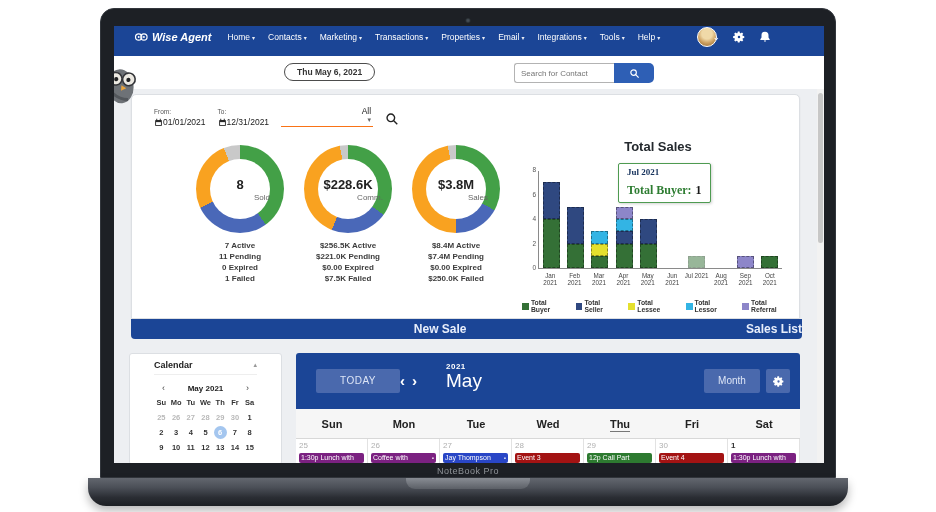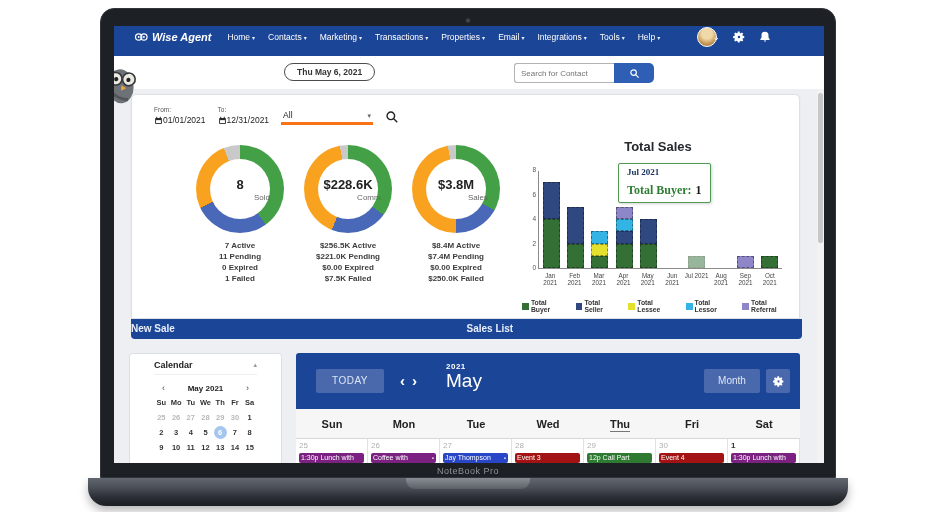--- a/index.html
+++ b/index.html
@@ -54,21 +54,21 @@
 
   .card { position:absolute; left:17px; top:5px; width:669px; height:225px; background:#fff;
           border:1px solid #dcdfe3; border-radius:5px 5px 0 0; box-shadow:0 1px 2px rgba(0,0,0,.07); }
   .card-head { position:absolute; top:9px; left:22px; right:16px; display:flex; justify-content:space-between; align-items:flex-start; }
   .card-title { display:flex; align-items:center; gap:6px; font-size:15px; font-weight:bold; color:#24292e; }
   .filters { display:flex; align-items:flex-end; gap:12px; padding-top:2px; }
   .date-field { display:flex; flex-direction:column; gap:2px; cursor:pointer; }
   .date-field .lbl { font-size:6.5px; color:#555; }
   .date-field .val { display:flex; align-items:center; gap:0; font-size:8.5px; color:#222; }
   .select { width:92px; display:flex; justify-content:space-between; align-items:flex-end;
-            border-bottom:3px solid #f97316; font-size:8.5px; color:#222; padding:0 2px 2px 2px; cursor:pointer; }
+            border-bottom:1px solid #f97316; font-size:8.5px; color:#222; padding:0 2px 2px 2px; cursor:pointer;flex-direction:column; }
   .select .caret { font-size:7px; color:#666; }
   .mag-dark { width:14px; height:14px; cursor:pointer; margin-bottom:1px; }
 
   
   .donuts { position:absolute; left:58px; top:50px; display:flex; gap:8px; }
   .donut-block { width:100px; text-align:center; }
   .donut { width:88px; height:88px; border-radius:50%; margin:0 auto; position:relative; }
   .hole { position:absolute; inset:14px; background:#fff; border-radius:50%;
           display:flex; flex-direction:column; align-items:center; justify-content:center; }
   .hole .v { font-size:13px; font-weight:bold; color:#222; }
@@ -92,21 +92,21 @@
   .tooltip { position:absolute; left:96px; top:24px; background:#fff; border:1px solid #4e9b51;
              border-radius:2px; padding:3px 8px 4px 8px; z-index:3; box-shadow:1px 1px 3px rgba(0,0,0,.18);
              font-family:"Liberation Serif", serif; }
   .tooltip .tt-title { font-size:9px; font-weight:bold; color:#16325c; }
   .tooltip .tt-line { font-size:12px; font-weight:bold; color:#2e7d32; margin-top:6px; }
   .tooltip .tt-line .tt-val { margin-left:4px; color:#1a1a1a; }
 
   
   .actions { position:absolute; left:17px; top:230px; width:671px; height:20px; background:#1b4596;
              border-radius:0 0 4px 4px; display:flex; }
-  .action { flex:1; text-align:left; line-height:20px; font-size:10px; font-weight:bold;
+  .action { flex:1; text-align:right; line-height:20px; font-size:12px; font-weight:bold;
             color:#e8eefb; cursor:pointer; }
 
   
   .sidecard { position:absolute; left:15px; top:264px; width:153px; height:112px; background:#fff;
               border:1px solid #dcdfe3; border-radius:3px; padding:6px 24px; }
   .side-head { display:flex; justify-content:space-between; align-items:center;
                border-bottom:1px solid #eee; padding-bottom:4px; }
   .side-title { font-size:9px; font-weight:bold; color:#222; }
   .collapse { font-size:7px; color:#999; cursor:pointer; }
   .mini-month { display:flex; justify-content:space-between; align-items:center; margin:8px 4px 2px 4px; }
@@ -118,21 +118,21 @@
   .mini-cell.hdr { cursor:default; }
   .mini-cell.muted { color:#b9b9b9; }
   .mini-cell.sel span { width:13px; height:13px; border-radius:50%; background:#a4c6ef; color:#fff;
                display:flex; align-items:center; justify-content:center; }
 
   
   .maincal { position:absolute; left:182px; top:264px; width:504px; height:173px; }
   .cal-head { height:56px; background:#1b4596; border-radius:3px 3px 0 0; position:relative; color:#fff; }
   .btn-blue { position:absolute; background:#4a69ad; border-radius:2px; color:#dde5f6;
               font-size:10px; text-align:center; cursor:pointer; }
-  .today-btn { left:20px; top:16px; width:68px; height:24px; line-height:24px; letter-spacing:.5px; }
+  .today-btn { left:20px; top:16px; width:84px; height:24px; line-height:24px; letter-spacing:.5px; }
   .cal-arrows { position:absolute; left:104px; top:18px; display:flex; gap:7px; }
   .cal-arrow { font-size:15px; font-weight:bold; color:#fff; cursor:pointer; line-height:20px; }
   .ym { position:absolute; left:150px; top:9px; }
   .ym .y { font-size:8px; font-weight:bold; letter-spacing:.5px; }
   .ym .m { font-size:19px; line-height:19px; }
   .month-btn { right:40px; top:16px; width:56px; height:24px; line-height:24px; }
   .gearbtn { right:10px; top:16px; width:24px; height:24px; display:flex; align-items:center; justify-content:center; }
   .weekdays { height:30px; background:#f6f6f6; border-bottom:1px solid #d8d8d8;
               display:grid; grid-template-columns:repeat(7,1fr); align-items:center; }
   .wd { text-align:center; font-size:11px; font-weight:bold; color:#222; }

